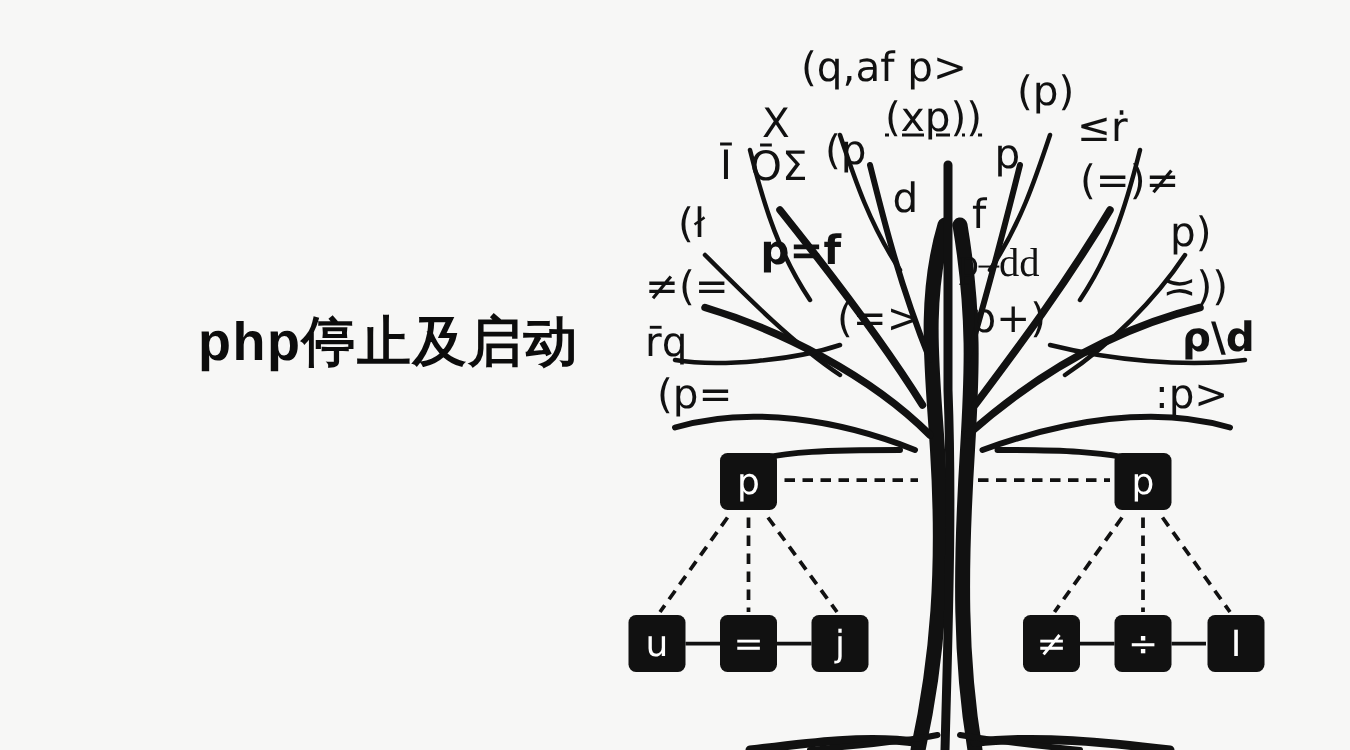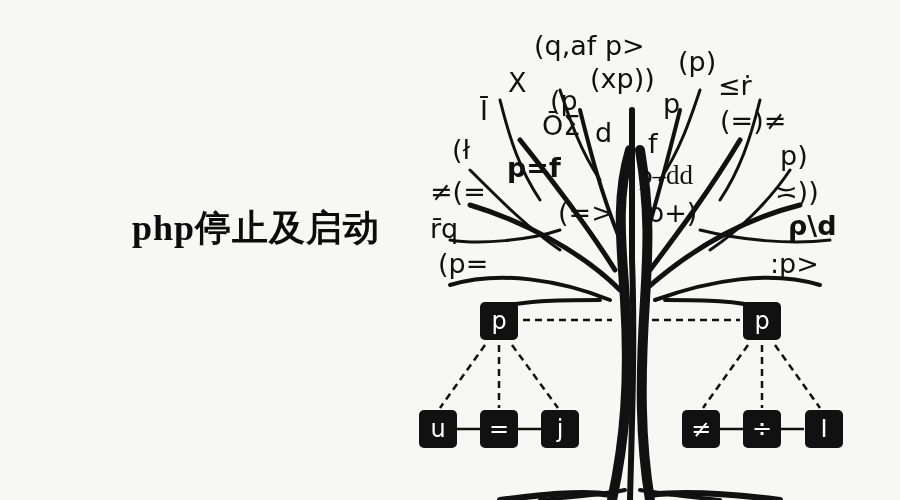--- a/index.html
+++ b/index.html
@@ -1,17 +1,17 @@
 <!DOCTYPE html>
 <html><head>
 <meta charset="utf-8">
 <style>
   html,body{margin:0;padding:0;}
   body{width:900px;height:500px;background:#f7f7f6;position:relative;overflow:hidden;font-family:"DejaVu Sans",sans-serif;}
-  .title{position:absolute;left:132px;top:204px;font-family:Liberation Serif, serif;font-weight:900;font-size:36px;color:#0c0c0c;letter-spacing:1px;}
+  .title{position:absolute;left:132px;top:204px;font-family:Liberation Sans, sans-serif;font-weight:900;font-size:36px;color:#0c0c0c;letter-spacing:1px;}
   svg.tree{position:absolute;left:0;top:0;}
   .sym{position:absolute;font-family:"DejaVu Sans",sans-serif;font-size:27px;color:#111;line-height:1;white-space:nowrap;}
   .box{position:absolute;width:38px;height:38px;background:#111;border-radius:5px;color:#fff;font-family:"DejaVu Sans",sans-serif;font-size:24px;display:flex;align-items:center;justify-content:center;}
 </style>
 </head>
 <body>
 
 <div class="title">php停止及启动</div>
 
 <svg class="tree" width="900" height="500" viewBox="0 0 900 500">
@@ -61,27 +61,27 @@
     <line x1="457" y1="429" x2="480" y2="429"></line>
     <line x1="518" y1="429" x2="541" y2="429"></line>
     <line x1="719" y1="429" x2="743" y2="429"></line>
     <line x1="781" y1="429" x2="804" y2="429"></line>
   </g>
 </svg>
 
 <div id="symbols">
     <div class="sym" style="left: 534px; top: 32px;">(q,af p&gt;</div>
     <div class="sym" style="left: 508px; top: 69px;">X</div>
-    <div class="sym" style="left: 590px; top: 65px;">(xp))</div>
+    <div class="sym" style="left: 590px; top: 65px; text-decoration: underline;">(xp))</div>
     <div class="sym" style="left: 678px; top: 48px;">(p)</div>
     <div class="sym" style="left: 718px; top: 72px;">≤ṙ</div>
     <div class="sym" style="left: 480px; top: 97px;">Ī</div>
     <div class="sym" style="left: 550px; top: 87px;">(p</div>
     <div class="sym" style="left: 663px; top: 90px;">p</div>
-    <div class="sym" style="left: 500px; top: 112px; margin-left: 42px;">ŌΣ</div>
+    <div class="sym" style="left: 500px; top: 98px;">ŌΣ</div>
     <div class="sym" style="left: 720px; top: 107px;">(=)≠</div>
     <div class="sym" style="left: 595px; top: 119px;">d</div>
     <div class="sym" style="left: 648px; top: 130px;">f</div>
     <div class="sym" style="left: 452px; top: 136px;">(ł</div>
     <div class="sym" style="left: 507px; top: 154px; font-weight: bold;">p=f</div>
     <div class="sym" style="left: 639px; top: 162px; font-family: Liberation Serif, serif;">p–dd</div>
     <div class="sym" style="left: 780px; top: 142px;">p)</div>
     <div class="sym" style="left: 430px; top: 178px;">≠(=</div>
     <div class="sym" style="left: 775px; top: 178px;">≍))</div>
     <div class="sym" style="left: 558px; top: 199px;">(=&gt;</div>

